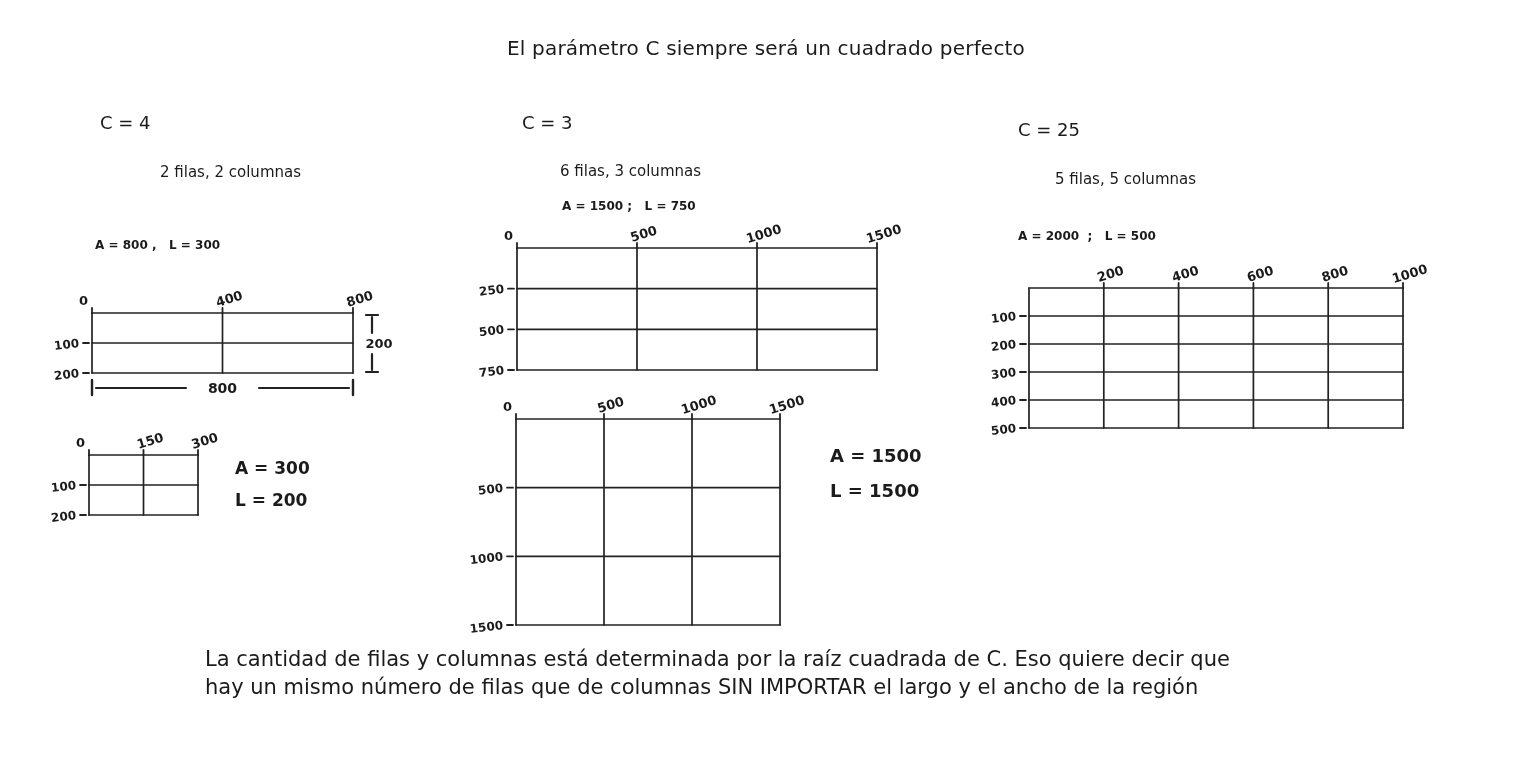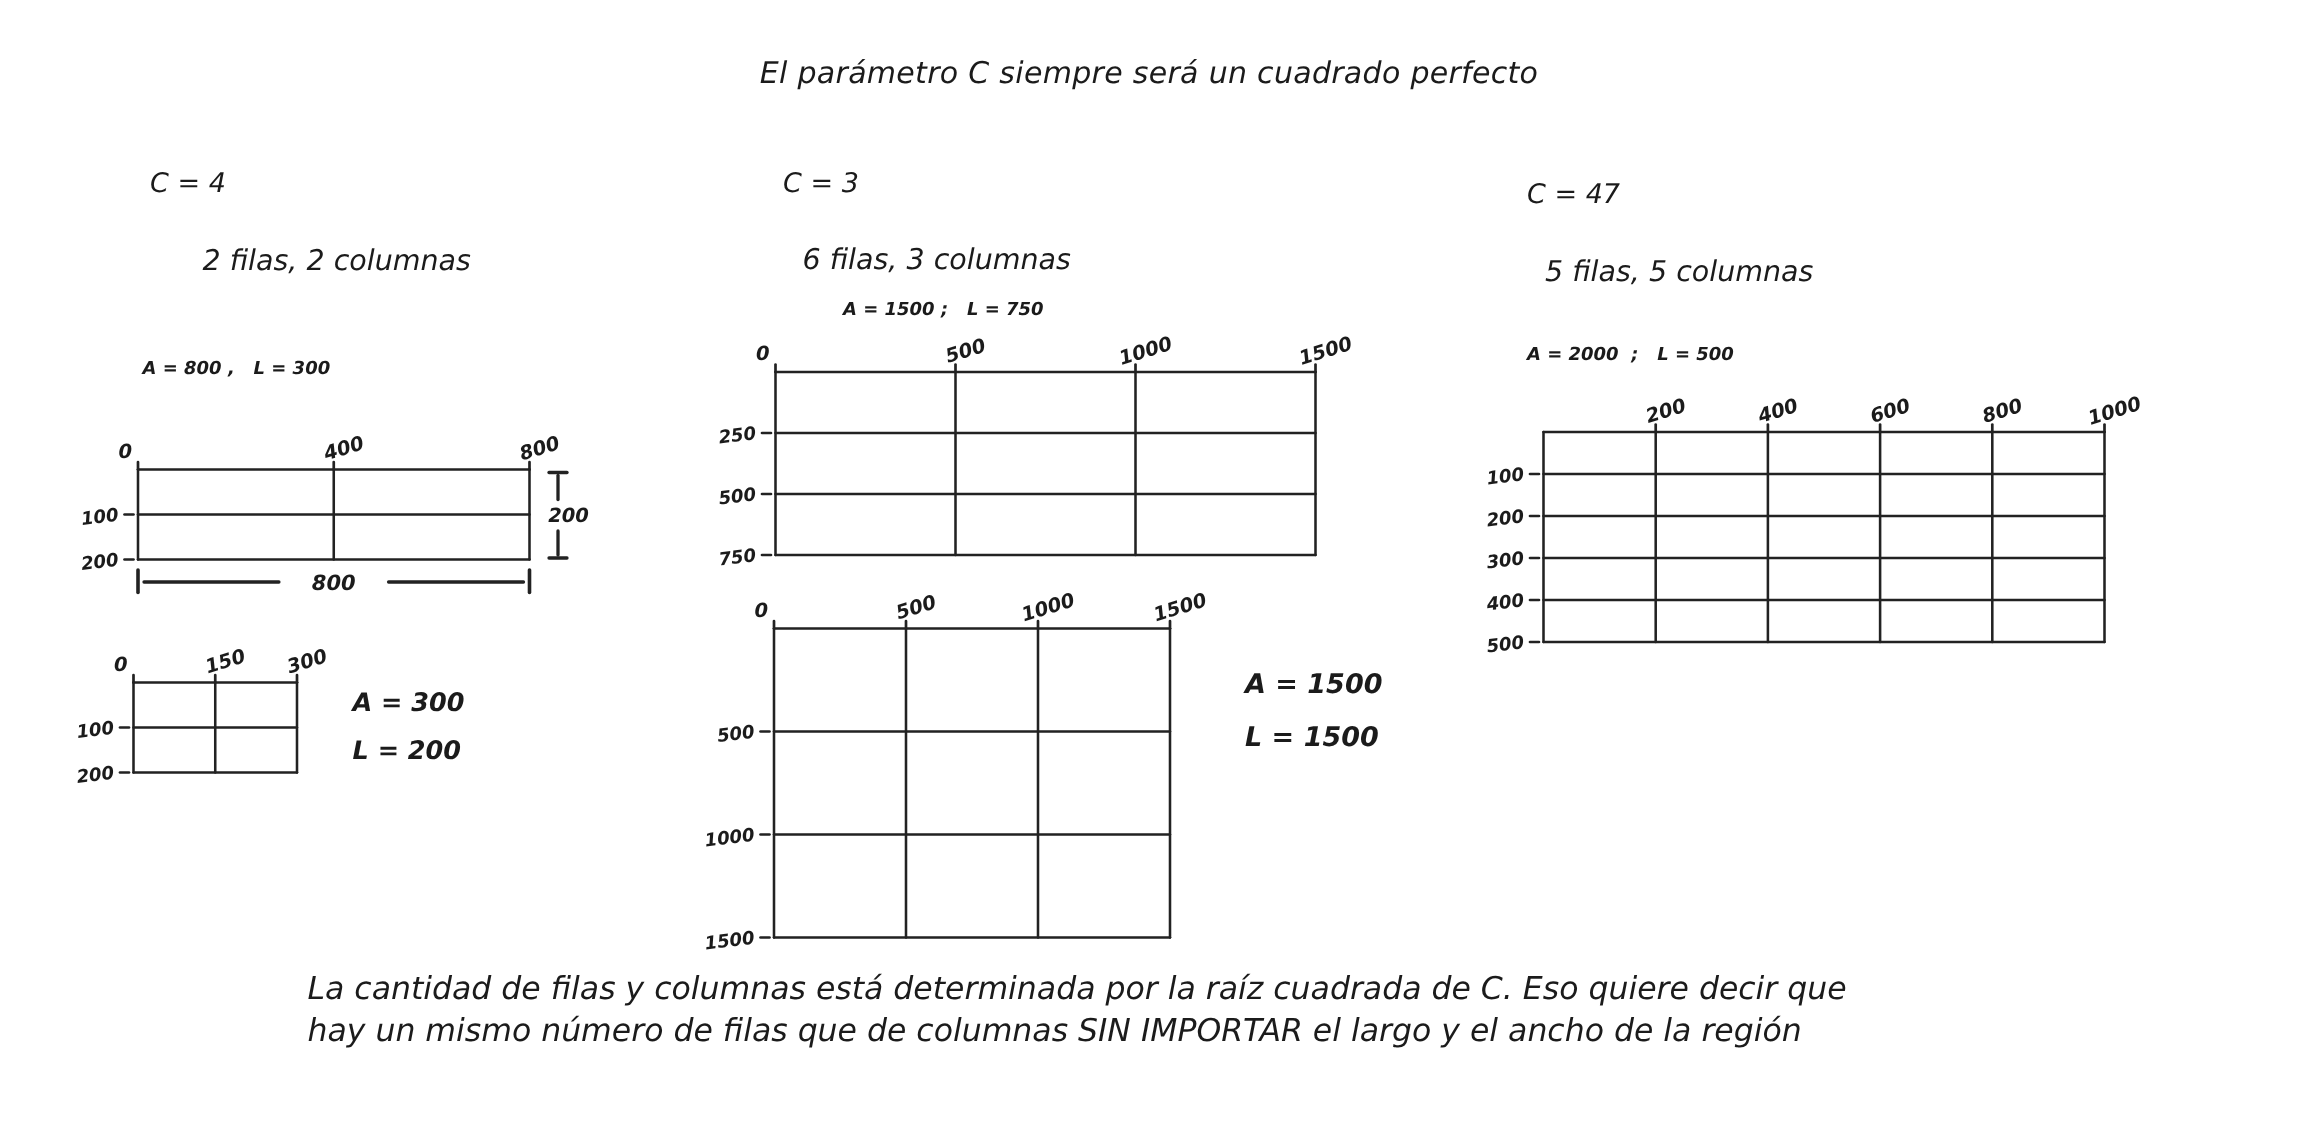--- a/index.html
+++ b/index.html
@@ -1,43 +1,43 @@
 <!DOCTYPE html>
 <html><head>
 <meta charset="utf-8">
 <style>
   html,body{margin:0;padding:0;background:#ffffff;}
   .canvas{
     position:relative;width:1532px;height:757px;background:#ffffff;
-    font-family:"DejaVu Sans",sans-serif;color:#1b1b1b;overflow:hidden;font-style:italic;
+    font-family:"DejaVu Sans",sans-serif;color:#1b1b1b;overflow:hidden;
   }
   .title{position:absolute;left:0;right:0;top:36px;text-align:center;font-size:20px;letter-spacing:.2px;}
   .heading{position:absolute;font-size:18px;}
-  .subheading{position:absolute;font-size:19px;}
+  .subheading{position:absolute;font-size:15px;margin-left:25px;}
   .caption{position:absolute;font-size:12px;font-weight:bold;white-space:pre;}
   .footer{position:absolute;left:205px;top:645px;font-size:21px;line-height:28px;}
   svg.overlay{position:absolute;left:0;top:0;}
   svg text{font-family:"DejaVu Sans",sans-serif;fill:#1b1b1b;}
 </style>
 </head>
 <body>
 
 <div class="canvas">
 
   <div class="title">El parámetro C siempre será un cuadrado perfecto</div>
 
   <div class="heading" style="left:100px;top:112px">C = 4</div>
   <div class="subheading" style="left:135px;top:163px">2 filas, 2 columnas</div>
   <div class="caption" style="left:95px;top:238px">A = 800 ,   L = 300</div>
 
   <div class="heading" style="left:522px;top:112px">C = 3</div>
   <div class="subheading" style="left:535px;top:162px">6 filas, 3 columnas</div>
   <div class="caption" style="left:562px;top:199px">A = 1500 ;   L = 750</div>
 
-  <div class="heading" style="left:1018px;top:119px">C = 47</div>
+  <div class="heading" style="left:1018px;top:119px">C = 25</div>
   <div class="subheading" style="left:1030px;top:170px">5 filas, 5 columnas</div>
   <div class="caption" style="left:1018px;top:229px">A = 2000  ;   L = 500</div>
 
   <svg class="overlay" width="1532" height="757">
       <g>
         <line x1="92" y1="313" x2="92" y2="373" stroke="#222222" stroke-width="1.7" stroke-linecap="round"></line>
         <line x1="222.5" y1="313" x2="222.5" y2="373" stroke="#222222" stroke-width="1.7" stroke-linecap="round"></line>
         <line x1="353" y1="313" x2="353" y2="373" stroke="#222222" stroke-width="1.7" stroke-linecap="round"></line>
         <line x1="92" y1="313" x2="353" y2="313" stroke="#222222" stroke-width="1.7" stroke-linecap="round"></line>
         <line x1="92" y1="343" x2="353" y2="343" stroke="#222222" stroke-width="1.7" stroke-linecap="round"></line>

